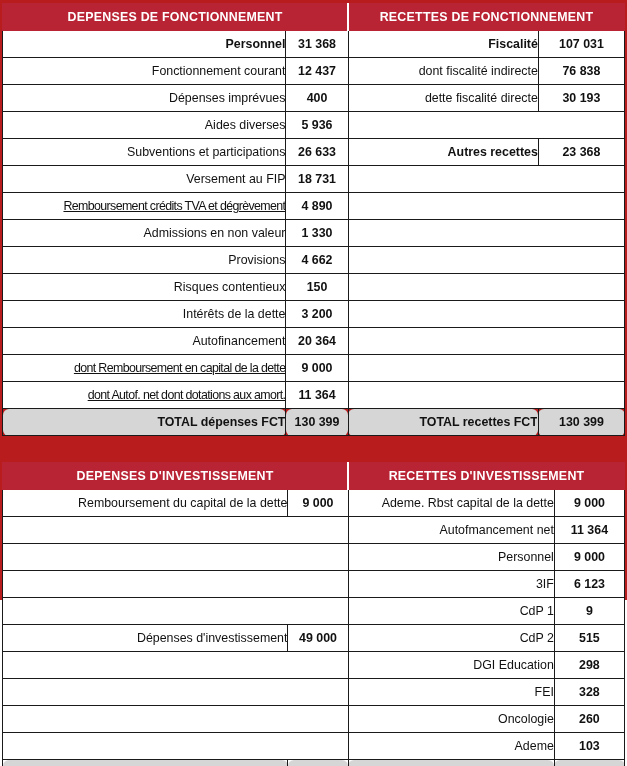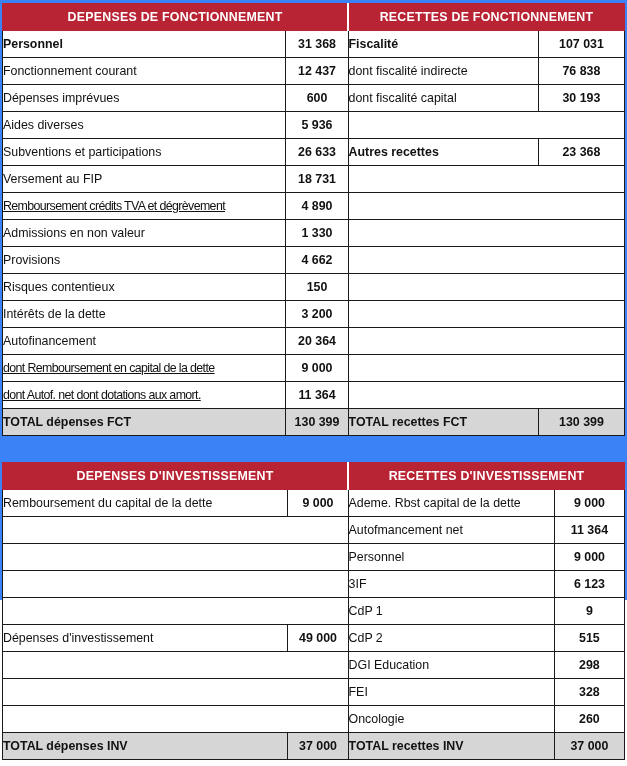--- a/index.html
+++ b/index.html
@@ -8,21 +8,21 @@
     width: 627px;
     height: 766px;
     background: #ffffff;
     font-family: "Liberation Sans", sans-serif;
   }
 
   .sheet {
     width: 627px;
     height: 600px;
     position: relative;
-    background: #3b82f6;
+    background: #b91c1c;
     padding: 3px 2px 0 2px;
   }
 
   table.budget {
     width: 623px;
     border-collapse: collapse;
     table-layout: fixed;
   }
 
   table.budget td, table.budget th {
@@ -43,21 +43,21 @@
     font-size: 12.6px;
     letter-spacing: 0.25px;
     text-align: center;
     height: 29px;
     border-color: #B92435 !important;
   }
   .hdr.left-hdr  { border-right: 2px solid #ffffff !important; }
 
   
   .lbl {
-    text-align: left;
+    text-align: right;
     padding-left: 8px;
     white-space: nowrap;
     overflow: hidden;
   }
   .val {
     text-align: center;
     padding-right: 9px;
     font-weight: bold;
     white-space: nowrap;
   }
@@ -65,21 +65,21 @@
   .tight    { letter-spacing: -0.62px; font-size: 12.3px; text-decoration: underline; }
 
   
   .empty { border-left-color: #1a1a1a; }
 
   
   .total td { background: #D6D6D6 !important; font-weight: bold; }
   .total .lbl { font-weight: bold; }
 
   
-  .total td { border-top: 2px solid #1a1a1a; }
+  .total td { border-top: 2px solid #1a1a1a; border-radius: 6px; }
 
   .gap { height: 26px; }
 
   
 </style>
 </head>
 <body>
 
 <div class="sheet">
 
@@ -107,22 +107,22 @@
 
       <tr>
         <td class="lbl">Fonctionnement courant</td>
         <td class="val">12 437</td>
         <td class="lbl">dont fiscalité indirecte</td>
         <td class="val">76 838</td>
       </tr>
 
       <tr>
         <td class="lbl">Dépenses imprévues</td>
-        <td class="val">600</td>
-        <td class="lbl">dont fiscalité capital</td>
+        <td class="val">400</td>
+        <td class="lbl">dette fiscalité directe</td>
         <td class="val">30 193</td>
       </tr>
 
       <tr>
         <td class="lbl">Aides diverses</td>
         <td class="val">5 936</td>
         <td class="empty" colspan="2"></td>
       </tr>
 
       <tr>
@@ -262,20 +262,25 @@
         <td class="lbl">FEI</td>
         <td class="val">328</td>
       </tr>
 
       <tr>
         <td class="empty" colspan="2"></td>
         <td class="lbl">Oncologie</td>
         <td class="val">260</td>
       </tr>
 
+      <tr>
+        <td class="empty" colspan="2"></td>
+        <td class="lbl">Ademe</td>
+        <td class="val">103</td>
+      </tr>
 
       <tr class="total">
         <td class="lbl">TOTAL dépenses  INV</td>
         <td class="val">37 000</td>
         <td class="lbl">TOTAL recettes  INV</td>
         <td class="val">37 000</td>
       </tr>
 
     </tbody>
   </table>

